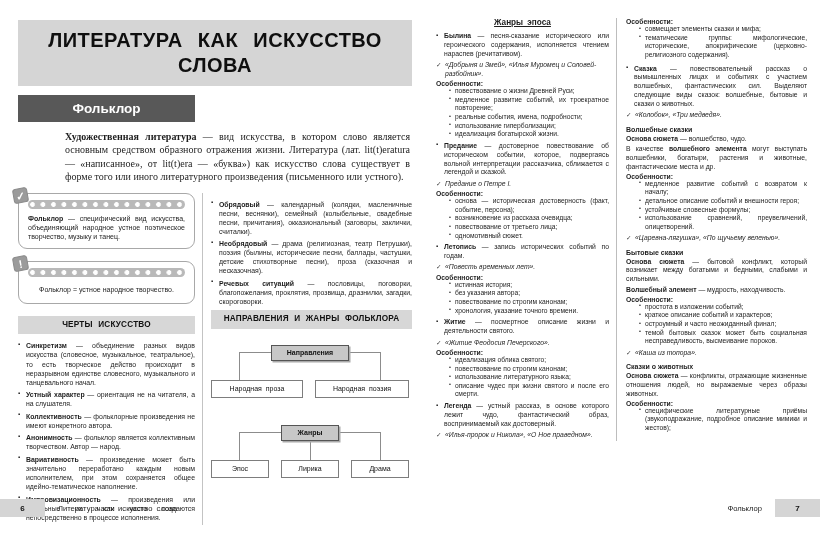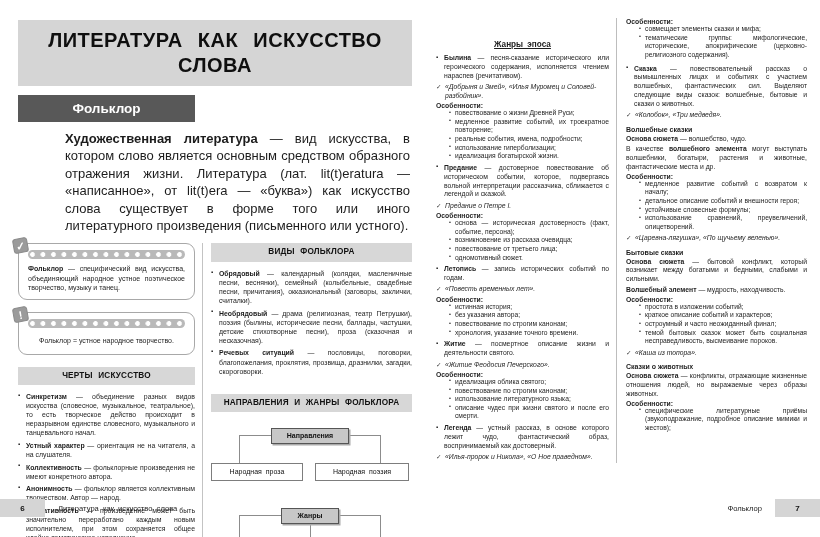--- a/index.html
+++ b/index.html
@@ -16,21 +16,21 @@
   
   .title-box {
     background:#d5d5d5; color:#0f0f0f; text-align:center;
     font-weight:bold; font-size:20px; line-height:1.25;
     padding:8px 20px; word-spacing:9px; letter-spacing:.5px;
   }
   .section-tab {
     margin-top:9px; background:#585858; color:#fff; font-weight:bold;
     font-size:13.5px; text-align:center; width:177px; padding:6px 0;
   }
-  .intro { margin:8px 2px 0 47px; font-size:13px; line-height:1.34; text-align:justify; }
+  .intro { margin:8px 2px 0 47px; font-size:10px; line-height:1.34; text-align:justify;font-family:Liberation Serif, serif; }
   .intro .term { font-weight:bold; }
 
   .columns { display:flex; margin-top:9px; }
   .col-left { width:184px; padding-right:7px; }
   .col-mid  { width:210px; padding-left:8px; border-left:1px solid #c3c3c3; }
 
   .callout {
     border:1.5px solid #a8a8a8; border-radius:9px; position:relative;
     padding:6px 7px 7px; margin-bottom:12px; background:#fff;
   }
@@ -70,21 +70,21 @@
     word-spacing:2px;
   }
   .tbox.root { background:#c7c7c7; font-weight:bold; border-color:#555; height:16px; line-height:14px; box-shadow:1.5px 1.5px 0 #aaa; }
   .conn { position:absolute; }
   .conn.l { border-left:1px solid #8c8c8c; border-top:1px solid #8c8c8c; }
   .conn.r { border-right:1px solid #8c8c8c; border-top:1px solid #8c8c8c; }
   .conn.m { border-left:1px solid #8c8c8c; }
 
   
   .rcols { display:flex; }
-  .rcol1 { width:180px; padding-right:7px;margin-top:22px; }
+  .rcol1 { width:180px; padding-right:7px; }
   .rcol2 { width:191px; padding-left:9px; border-left:1px solid #bdbdbd; }
   .genre-header {
     font-weight:bold; font-size:8.2px; text-align:center;
     text-decoration:underline; margin-bottom:5px; word-spacing:2px;
   }
   .def { position:relative; font-size:6.8px; line-height:1.3; text-align:justify; padding-left:8px; margin-top:3px; }
   .def.bulleted::before { content:"▪"; position:absolute; left:0; top:-.5px; font-size:6px; color:#222; }
   .example { position:relative; font-size:6.8px; font-style:italic; line-height:1.3; margin:2.5px 0 1.5px; padding-left:9px; }
   .example .check { position:absolute; left:0; top:0; font-style:normal; font-size:6.5px; color:#333; }
   .example .check::before { content:"✓"; }
@@ -147,29 +147,28 @@
           <li><span class="term">Устный характер</span> <span>— ориентация не на читателя, а на слушателя.</span></li>
           <li><span class="term">Коллективность</span> <span>— фольклорные произведения не имеют конкретного автора.</span></li>
           <li><span class="term">Анонимность</span> <span>— фольклор является коллективным творчеством. Автор — народ.</span></li>
           <li><span class="term">Вариативность</span> <span>— произведение может быть значительно переработано каждым новым исполнителем, при этом сохраняется общее идейно-тематическое наполнение.</span></li>
           <li><span class="term">Импровизационность</span> <span>— произведения или отдельные их части часто создаются непосредственно в процессе исполнения.</span></li>
         </ul>
       </div>
 
       <div class="col-mid">
 
-        <div class="bar-header">ВИДЫ ФОЛЬКЛОРА</div>
 
         <ul class="term-list">
           <li><span class="term">Обрядовый</span> <span>— календарный (колядки, масленичные песни, веснянки), семейный (колыбельные, свадебные песни, причитания), окказиональный (заговоры, заклички, считалки).</span></li>
           <li><span class="term">Необрядовый</span> <span>— драма (религиозная, театр Петрушки), поэзия (былины, исторические песни, баллады, частушки, детские стихотворные песни), проза (сказочная и несказочная).</span></li>
           <li><span class="term">Речевых ситуаций</span> <span>— пословицы, поговорки, благопожелания, проклятия, прозвища, дразнилки, загадки, скороговорки.</span></li>
         </ul>
 
-        <div class="bar-header" style="margin-top:18px;">НАПРАВЛЕНИЯ И ЖАНРЫ ФОЛЬКЛОРА</div>
+        <div class="bar-header" style="margin-top:4px;">НАПРАВЛЕНИЯ И ЖАНРЫ ФОЛЬКЛОРА</div>
 
         <div class="tree">
           <div class="conn l" style="left:28px; top:7px; width:32px; height:28px;"></div>
           <div class="conn r" style="left:138px; top:7px; width:32px; height:28px;"></div>
           <div class="tbox root" style="left:60px; top:0; width:78px;">Направления</div>
           <div class="tbox" style="left:0; top:35px; width:92px;">Народная проза</div>
           <div class="tbox" style="left:104px; top:35px; width:94px;">Народная поэзия</div>
         </div>
 
         <div class="tree second">

